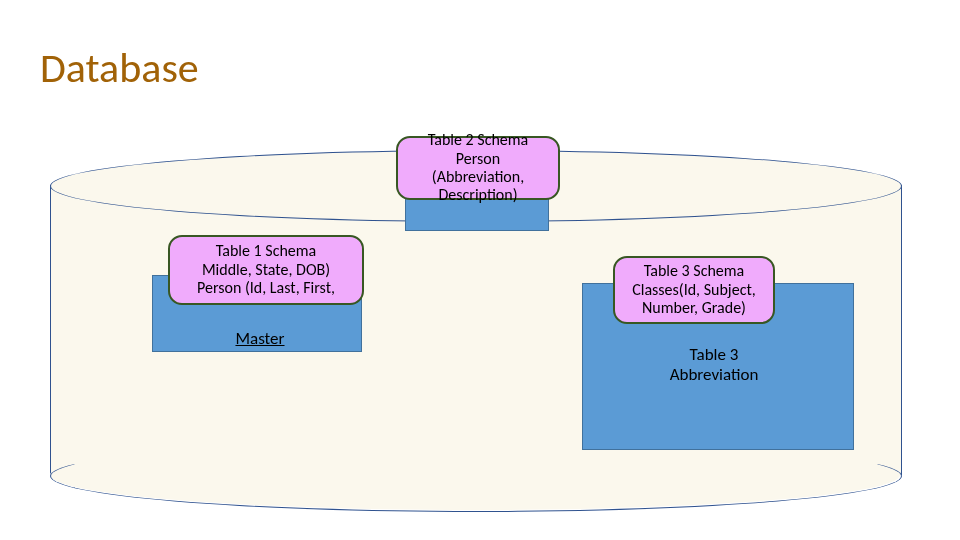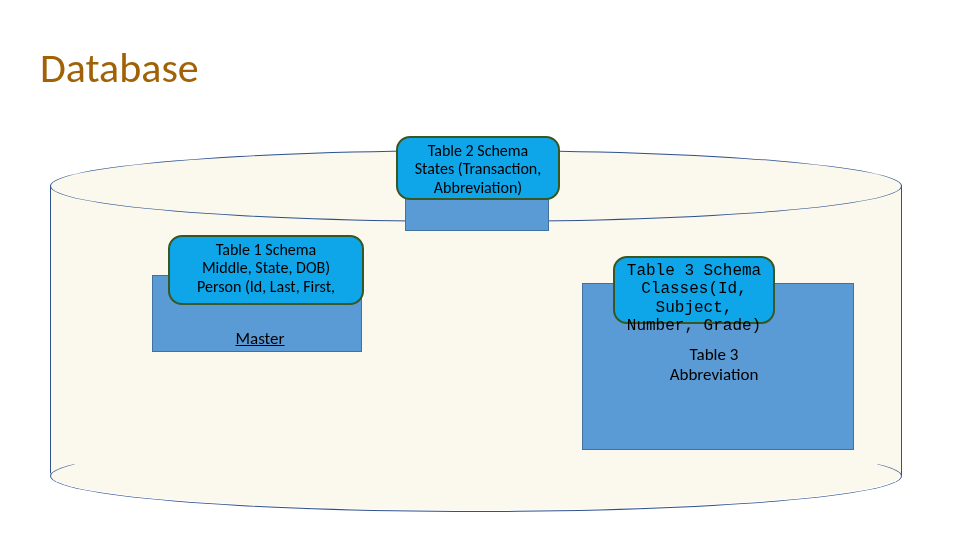--- a/index.html
+++ b/index.html
@@ -70,35 +70,36 @@
     position: absolute;
     background: #5B9BD5;
     border: 1px solid #41719C;
   }
   .bb-top    { left: 405px; top: 173px; width: 142px; height: 56px; }
   .bb-left   { left: 152px; top: 275px; width: 208px; height: 75px; }
   .bb-right  { left: 582px; top: 283px; width: 270px; height: 165px; }
   
   .callout {
     position: absolute;
-    background: #0ea5e9;
+    background: #f0abfc;
     border: 2px solid #385723;
     border-radius: 14px;
     text-align: center;
     display: flex;
     align-items: center;
+    justify-content: center;
     flex-direction: column;
     font-size: 16px;
     line-height: 1.15;
     padding: 4px 10px;
     box-sizing: border-box;
   }
   .co-top   { left: 396px; top: 136px; width: 164px; height: 64px; }
   .co-left  { left: 168px; top: 235px; width: 196px; height: 70px; }
-  .co-right { left: 613px; top: 256px; width: 162px; height: 68px; font-family: Liberation Mono, monospace; }
+  .co-right { left: 613px; top: 256px; width: 162px; height: 68px; }
   
   .lbl {
     position: absolute;
     font-size: 17px;
     text-align: center;
   }
   .lbl-control { left: 420px; top: 215px; width: 120px; }
   .lbl-master  { left: 200px; top: 328px; width: 120px; text-decoration: underline; }
   .lbl-trans   { left: 654px; top: 345px; width: 120px; line-height: 1.15; }
 </style>
@@ -122,22 +123,22 @@
   <div class="bluebox bb-top"></div>
 
   <div class="lbl lbl-master">Master</div>
   <div class="lbl lbl-trans">
     <span>Table 3</span><br>
     <span>Abbreviation</span>
   </div>
 
   <div class="callout co-top">
     <div>Table 2 Schema</div>
-    <div>States (Transaction,</div>
-    <div>Abbreviation)</div>
+    <div>Person (Abbreviation,</div>
+    <div>Description)</div>
   </div>
   <div class="callout co-left">
     <div>Table 1 Schema</div>
     <div>Middle, State, DOB)</div>
     <div>Person (Id, Last, First,</div>
   </div>
   <div class="callout co-right">
     <div>Table 3 Schema</div>
     <div>Classes(Id, Subject,</div>
     <div>Number, Grade)</div>

